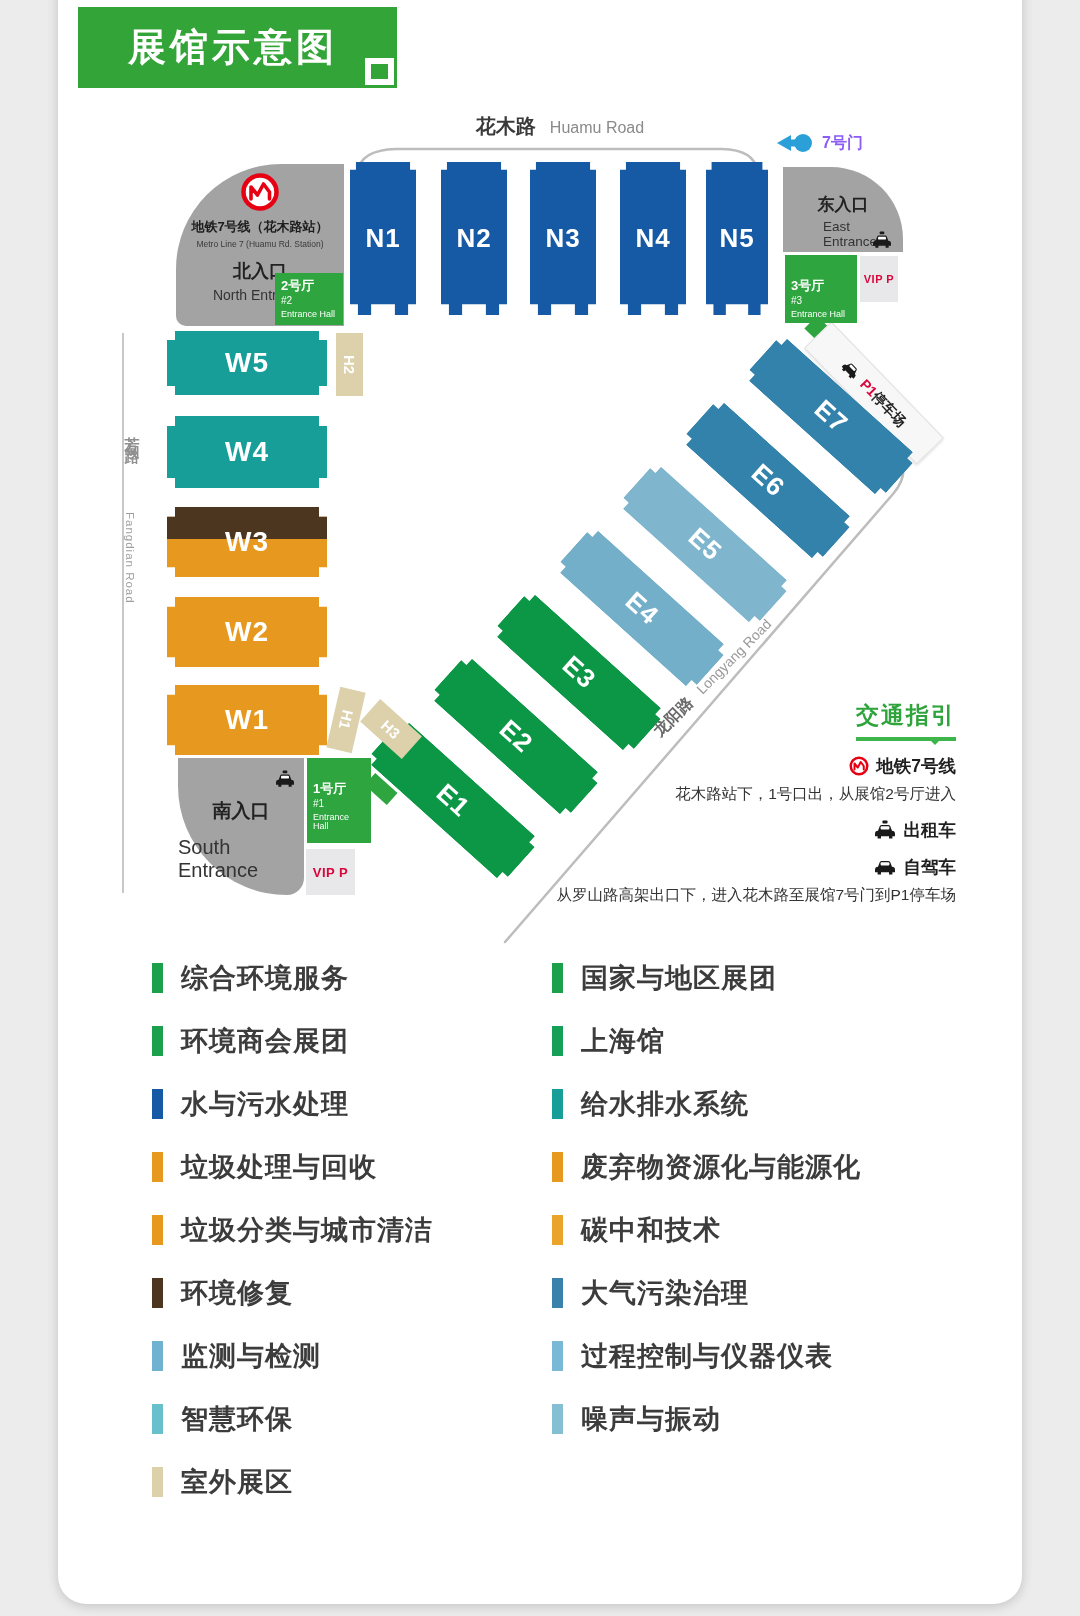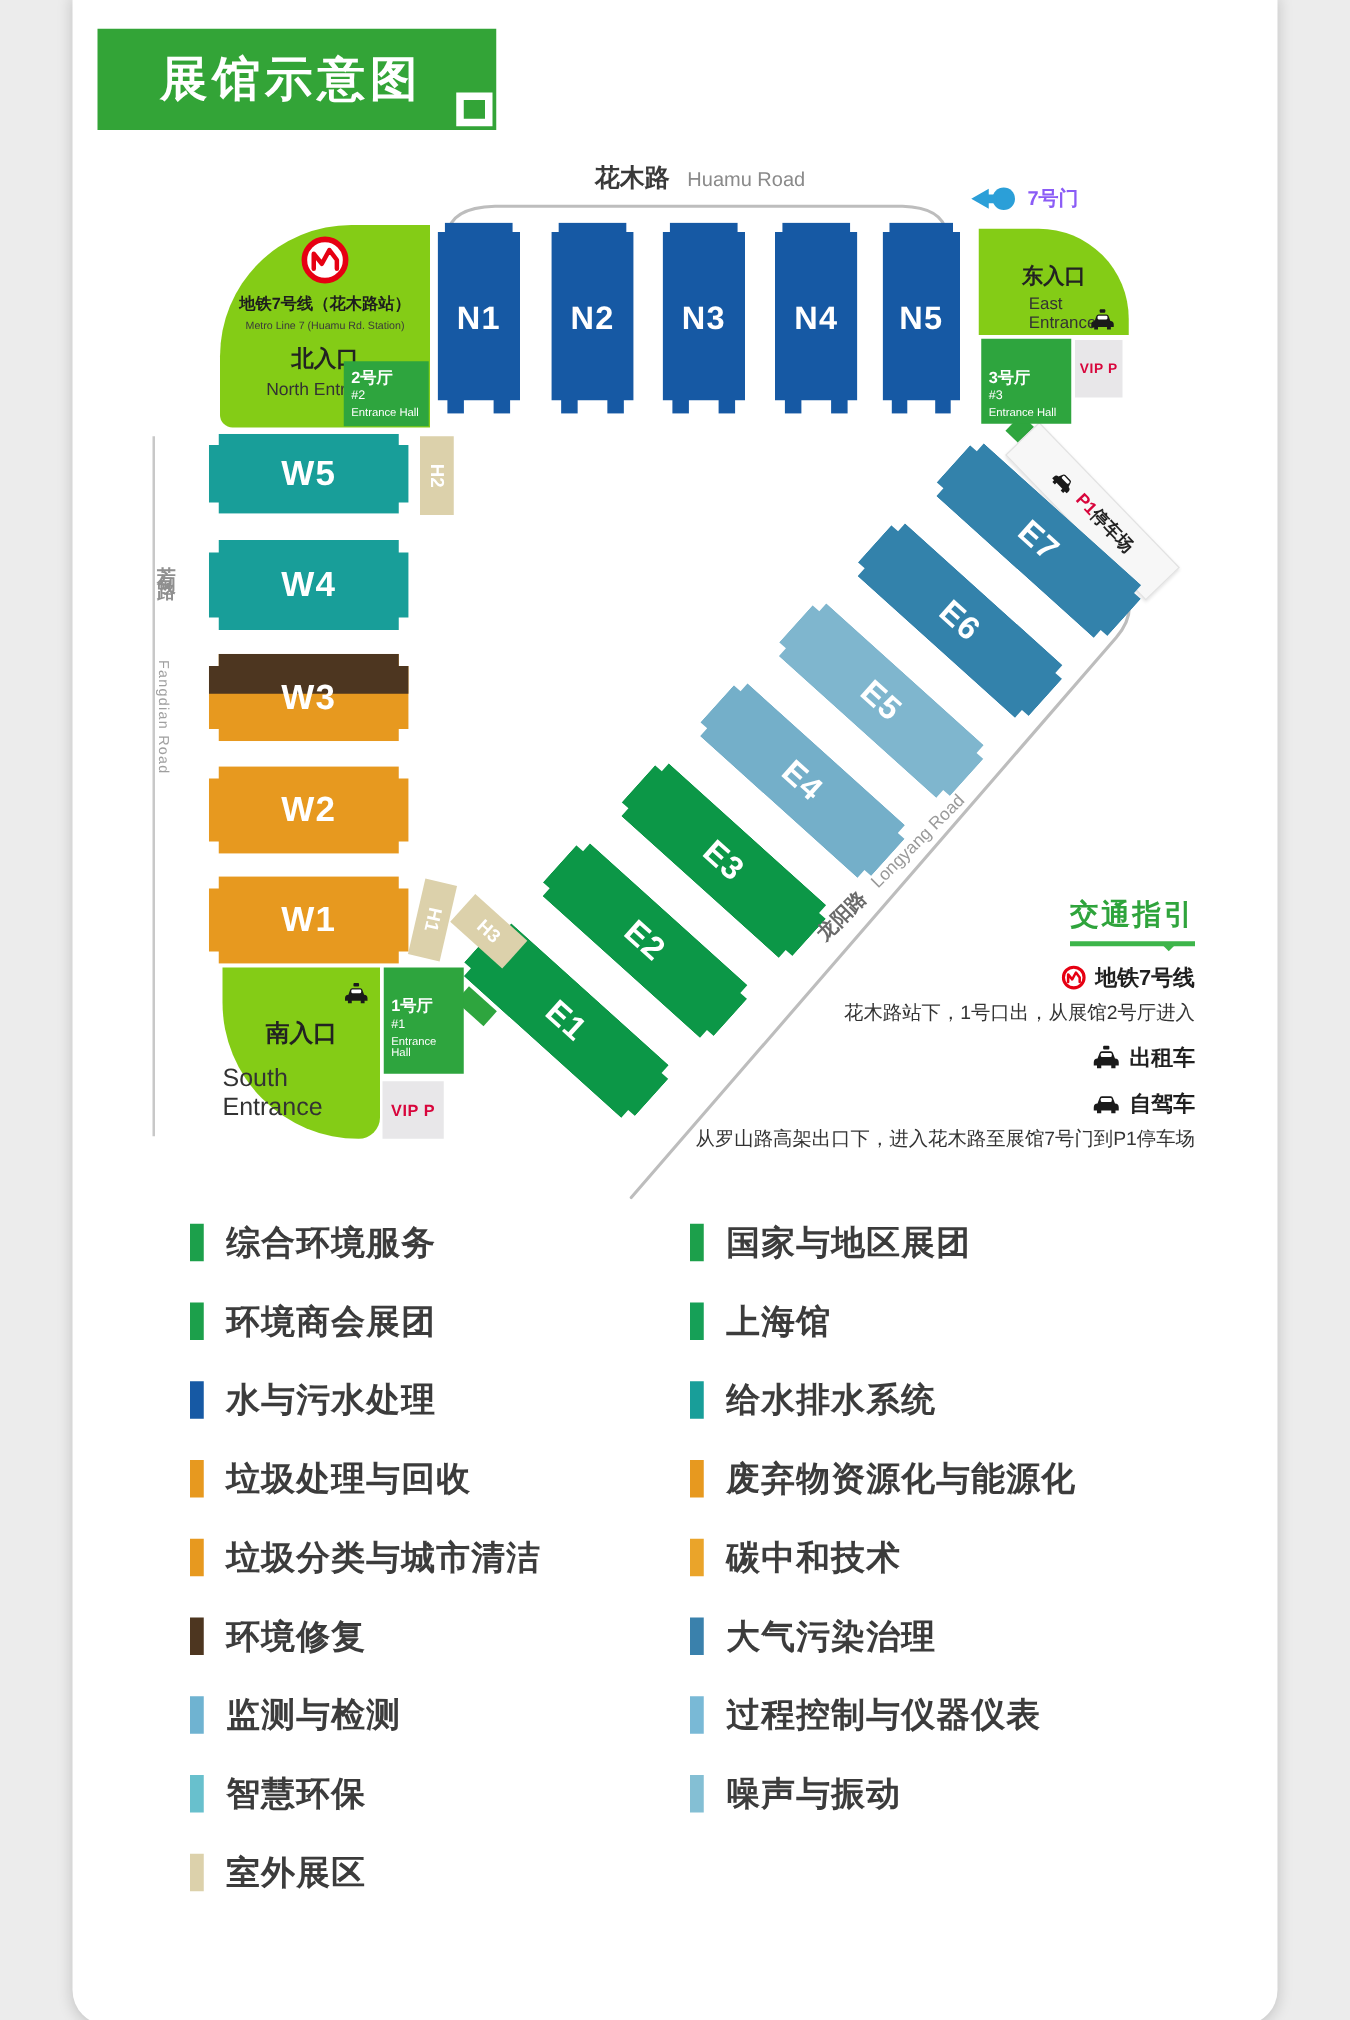--- a/index.html
+++ b/index.html
@@ -3,21 +3,21 @@
 <meta charset="utf-8">
 <style>
   html,body{margin:0;padding:0;}
   body{
     width:1080px;height:1616px;
     background:#ececec;
     font-family:"Liberation Sans","DejaVu Sans",sans-serif;
     overflow:hidden;position:relative;
   }
   .abs{position:absolute;}
-  .page{position:absolute;left:0;top:16px;width:1080px;height:1220px;}
+  .page{position:absolute;left:0;top:0;width:1080px;height:1220px;}
   .card{
     position:absolute;left:58px;top:-20px;width:964px;height:1624px;
     background:#ffffff;border-radius:0 0 28px 28px;
     box-shadow:0 2px 12px rgba(0,0,0,.18);
   }
   
   .header{
     position:absolute;left:78px;top:7px;width:319px;height:81px;
     background:#33a437;display:flex;align-items:center;
   }
@@ -33,21 +33,21 @@
   .hall .hall-label{color:#fff;font-weight:700;letter-spacing:1px;position:relative;z-index:2;}
   .hall-n{clip-path:polygon(0 5%,9% 5%,9% 0,91% 0,91% 5%,100% 5%,100% 93%,88% 93%,88% 100%,68% 100%,68% 93%,32% 93%,32% 100%,12% 100%,12% 93%,0 93%);}
   .hall-n .hall-label{font-size:26px;}
   .hall-w{clip-path:polygon(0 14%,5% 14%,5% 0,95% 0,95% 14%,100% 14%,100% 86%,95% 86%,95% 100%,5% 100%,5% 86%,0 86%);}
   .hall-w .hall-label{font-size:28px;}
   .hall-e{transform:rotate(42deg);clip-path:polygon(0 15%,4% 15%,4% 0,96% 0,96% 15%,100% 15%,100% 85%,96% 85%,96% 100%,4% 100%,4% 85%,0 85%);}
   .hall-e .hall-label{font-size:26px;}
   .w3-band{position:absolute;left:0;top:0;width:100%;height:32px;z-index:1;}
   .hall-h .hall-label{font-size:15px;letter-spacing:0;}
   
-  .gray-shape{position:absolute;background:#84cc16;}
+  .gray-shape{position:absolute;background:#a3a3a3;}
   .entrance-cn{font-weight:700;color:#222;}
   .entrance-en{color:#333;}
   
   .ehall-box{position:absolute;background:#2ea53e;color:#fff;padding:6px 6px;box-sizing:border-box;line-height:1;}
   .ehall-box .cn{font-size:13px;font-weight:700;display:block;}
   .ehall-box .num{font-size:10px;display:block;margin-top:4px;}
   .ehall-box .en{font-size:9px;display:block;margin-top:4px;}
   .vip-box{position:absolute;background:#e8e7e9;display:flex;align-items:center;justify-content:center;}
   .vip-box span{color:#d8063c;font-weight:700;font-size:13px;letter-spacing:0.5px;}
   .connector{position:absolute;background:#2ea53e;}

